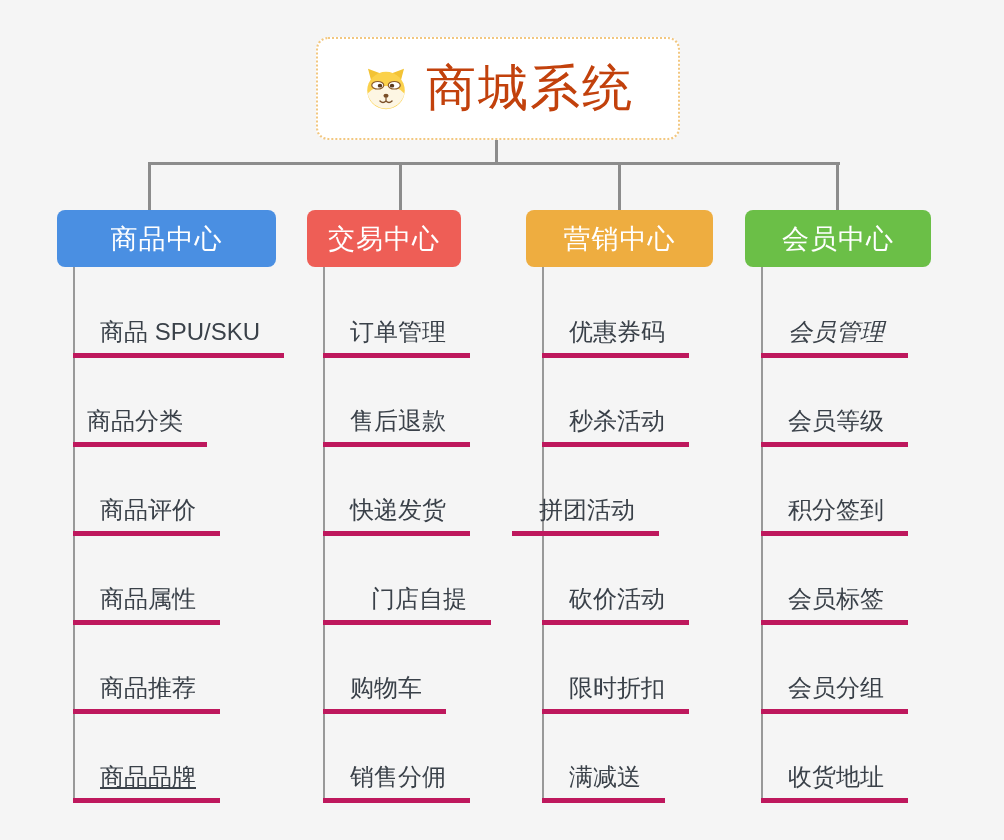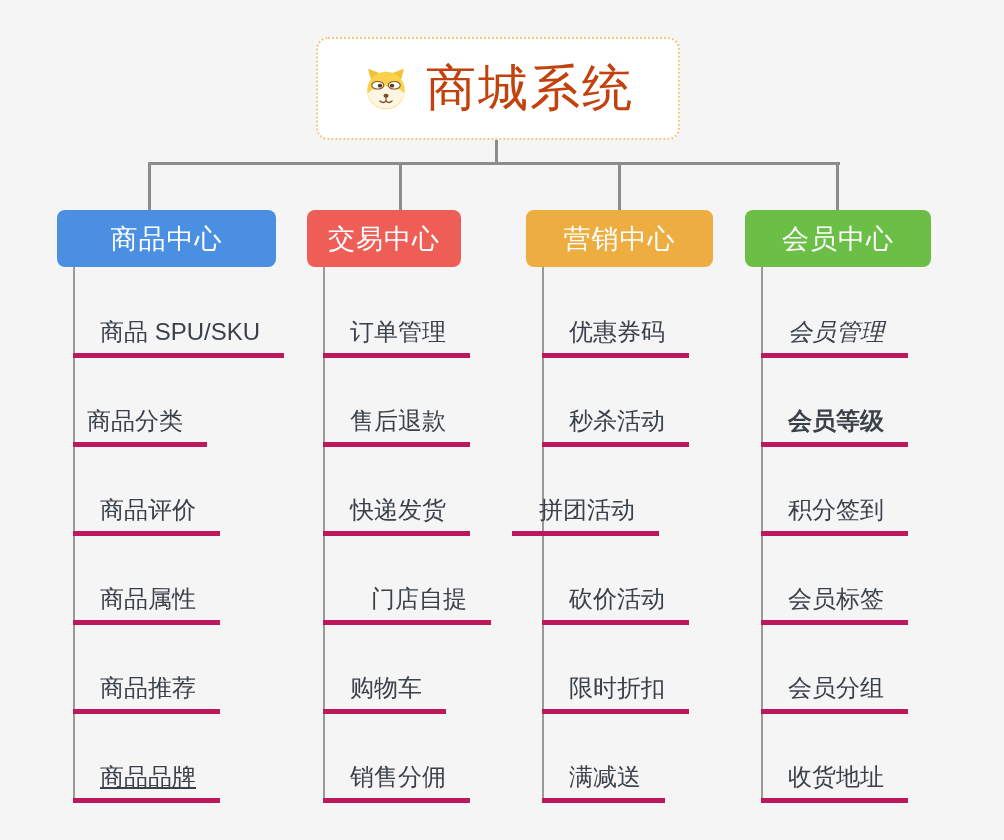--- a/index.html
+++ b/index.html
@@ -83,18 +83,18 @@
     <div class="trunk" style="left: 542px; top: 267px; height: 533px;"></div>
     <div class="leaf" style="left: 542px; top: 316px;">优惠券码</div>
     <div class="leaf" style="left: 542px; top: 405px;">秒杀活动</div>
     <div class="leaf" style="left: 512px; top: 494px;">拼团活动</div>
     <div class="leaf" style="left: 542px; top: 583px;">砍价活动</div>
     <div class="leaf" style="left: 542px; top: 672px;">限时折扣</div>
     <div class="leaf" style="left: 542px; top: 761px;">满减送</div>
     <div class="branch-node" style="left: 745px; width: 186px; background: rgb(107, 191, 71);">会员中心</div>
     <div class="trunk" style="left: 761px; top: 267px; height: 533px;"></div>
     <div class="leaf" style="left: 761px; top: 316px; font-style: italic;">会员管理</div>
-    <div class="leaf" style="left: 761px; top: 405px; font-weight: bold;">会员等级</div>
+    <div class="leaf" style="left: 761px; top: 405px;">会员等级</div>
     <div class="leaf" style="left: 761px; top: 494px;">积分签到</div>
     <div class="leaf" style="left: 761px; top: 583px;">会员标签</div>
     <div class="leaf" style="left: 761px; top: 672px;">会员分组</div>
     <div class="leaf" style="left: 761px; top: 761px;">收货地址</div>
   </div>
 
 </body></html>

